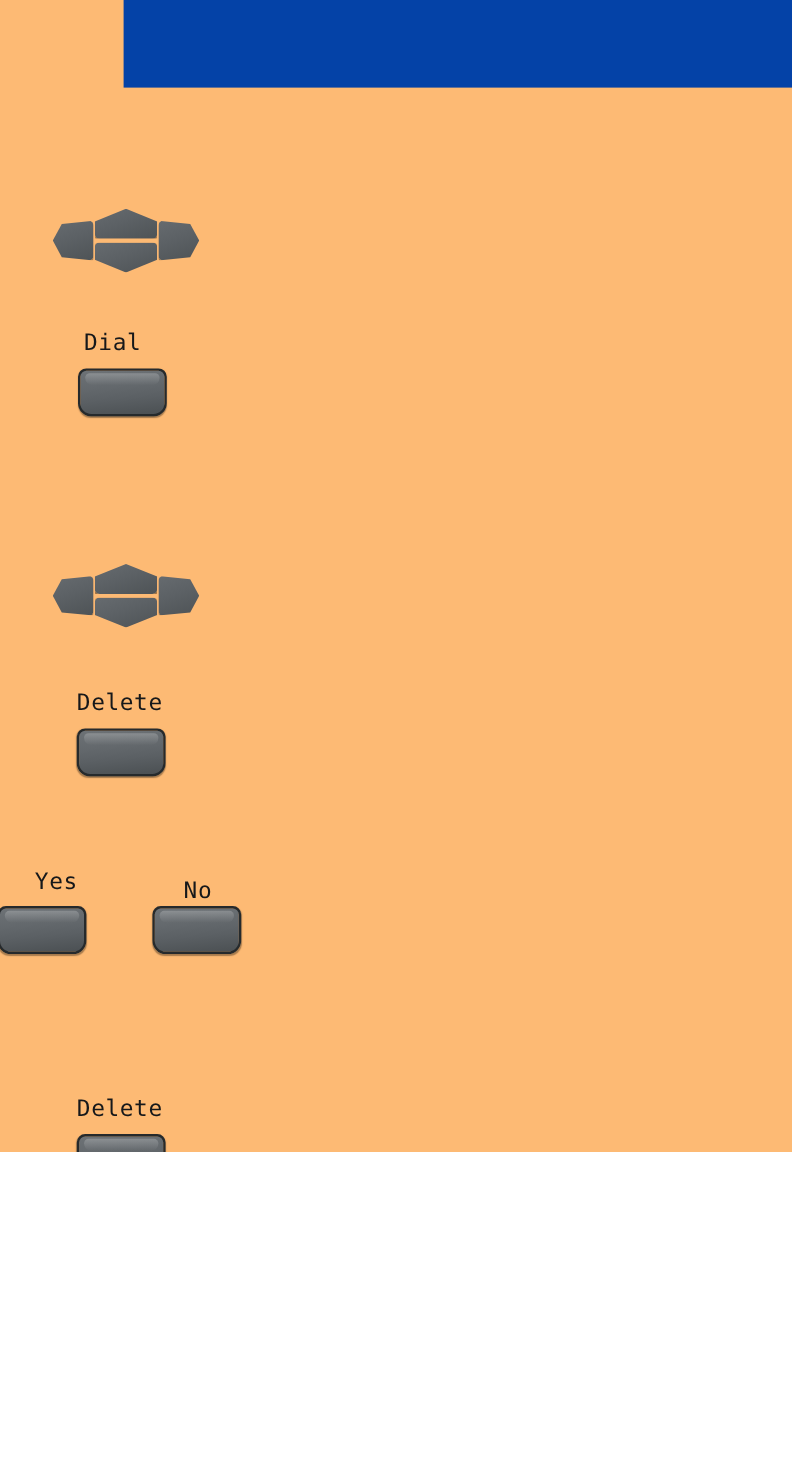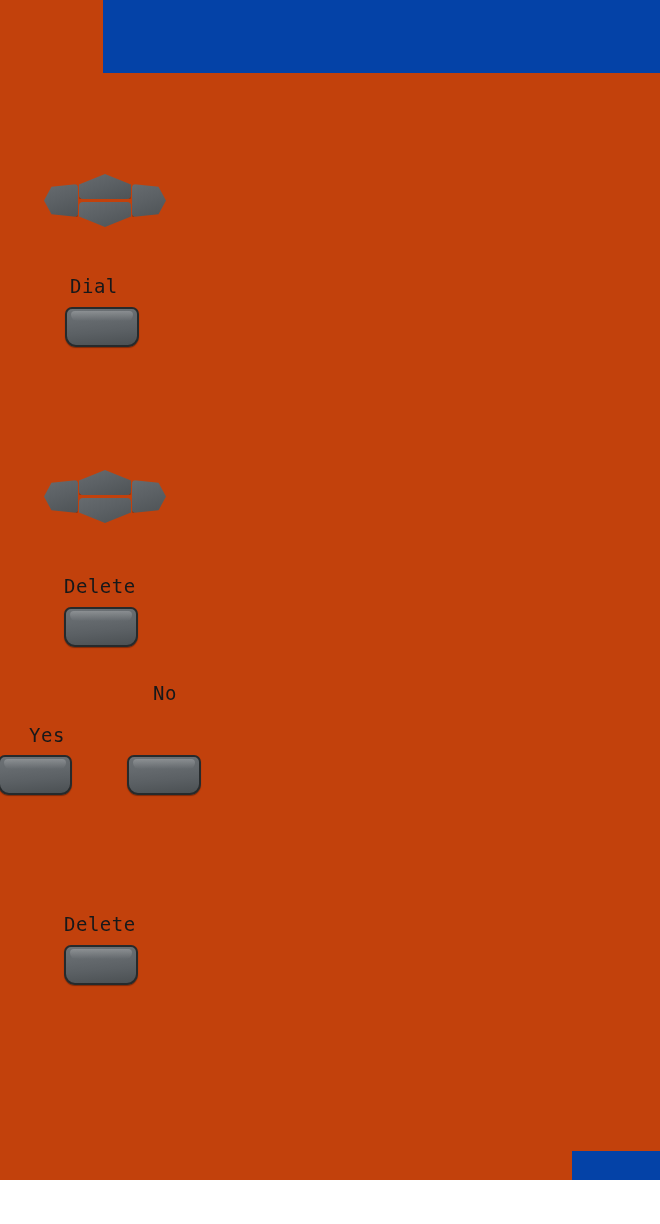--- a/index.html
+++ b/index.html
@@ -7,22 +7,22 @@
     margin: 0;
     padding: 0;
     background: #ffffff;
   }
   body {
     font-family: "Liberation Sans", sans-serif;
   }
   .page {
     position: relative;
     width: 660px;
-    height: 1180px;
-    background: #c2410c;
+    height: 960px;
+    background: #fdba74;
     overflow: hidden;
   }
 
   
   .header-band {
     position: absolute;
     left: 103px;
     top: 0px;
     width: 557px;
     height: 73px;
@@ -138,21 +138,21 @@
     <div class="navkey down"></div>
     <div class="navkey right"></div>
   </div>
 
   <div class="key-label" style="left:64px; top:575px;">Delete</div>
   <div class="softkey" style="left:64px; top:607px;"></div>
 
   <div class="key-label" style="left:29px; top:724px;">Yes</div>
   <div class="softkey" style="left:-2px; top:755px;"></div>
 
-  <div class="key-label" style="left:153px; top:682px;text-align:center;">No</div>
+  <div class="key-label" style="left:153px; top:731px;text-align:center;">No</div>
   <div class="softkey" style="left:127px; top:755px;"></div>
 
   <div class="key-label" style="left:64px; top:913px;">Delete</div>
   <div class="softkey" style="left:64px; top:945px;"></div>
 
   <div class="footer-block"></div>
 
 </div>
 
 </body></html>

